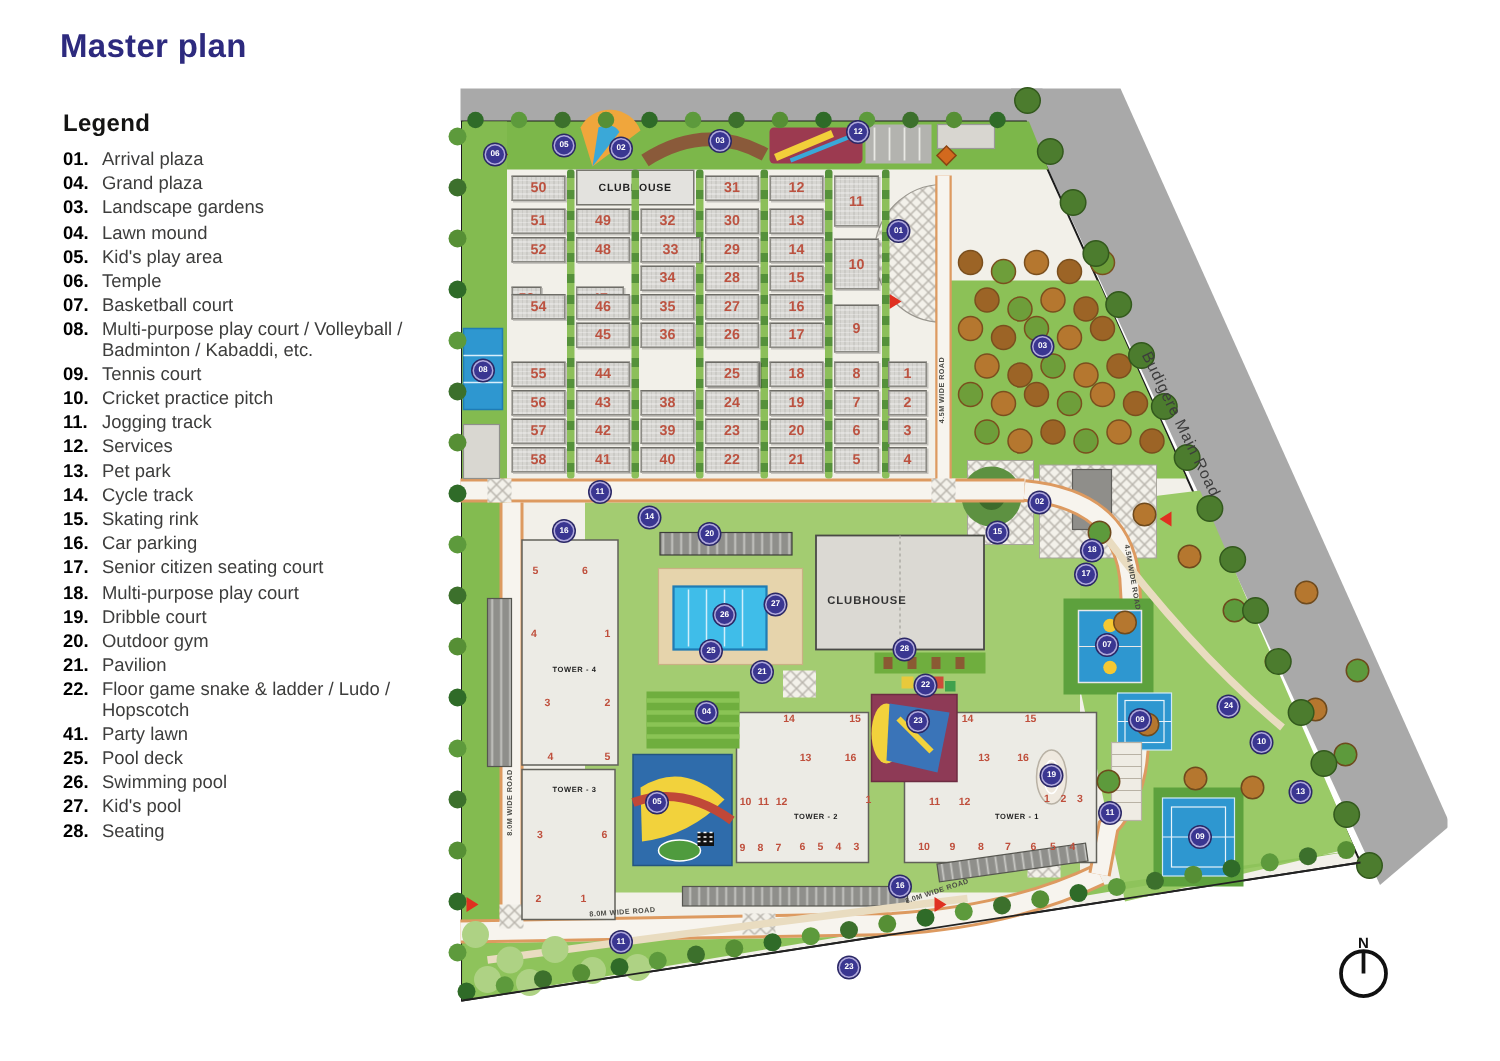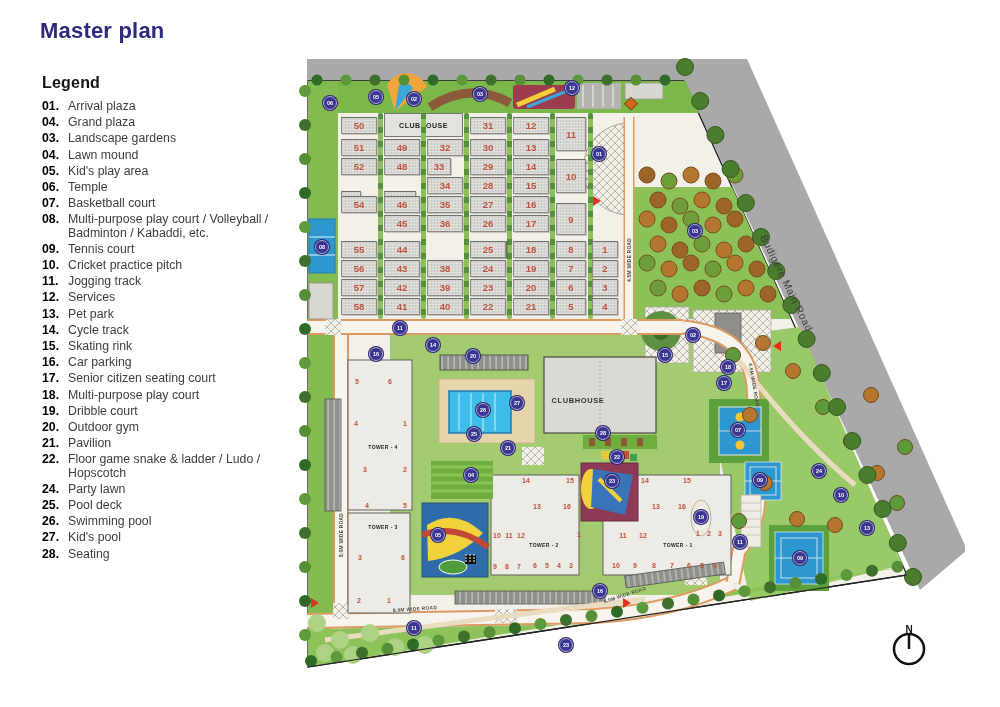--- a/index.html
+++ b/index.html
@@ -133,21 +133,21 @@
         </div>
         <div class="leg-item">
           <div class="num">21.</div>
           <div class="txt">Pavilion</div>
         </div>
         <div class="leg-item">
           <div class="num">22.</div>
           <div class="txt">Floor game snake &amp; ladder / Ludo / Hopscotch</div>
         </div>
         <div class="leg-item">
-          <div class="num">24.</div>
+          <div class="num">41.</div>
           <div class="txt">Party lawn</div>
         </div>
         <div class="leg-item">
           <div class="num">25.</div>
           <div class="txt">Pool deck</div>
         </div>
         <div class="leg-item">
           <div class="num">26.</div>
           <div class="txt">Swimming pool</div>
         </div>
@@ -478,21 +478,21 @@
         <div class="plot" style="left: 89px; top: 84px; width: 36px; height: 17px;">49</div>
         <div class="plot" style="left: 89px; top: 103px; width: 36px; height: 17px;">48</div>
         <div class="plot" style="left: 89px; top: 122px; width: 32px; height: 17px; margin-top: 14px;">47</div>
         <div class="plot" style="left: 89px; top: 141px; width: 36px; height: 17px;">46</div>
         <div class="plot" style="left: 89px; top: 160px; width: 36px; height: 17px;">45</div>
         <div class="plot" style="left: 89px; top: 186px; width: 36px; height: 17px;">44</div>
         <div class="plot" style="left: 89px; top: 205px; width: 36px; height: 17px;">43</div>
         <div class="plot" style="left: 89px; top: 224px; width: 36px; height: 17px;">42</div>
         <div class="plot" style="left: 89px; top: 243px; width: 36px; height: 17px;">41</div>
         <div class="plot" style="left: 132px; top: 84px; width: 36px; height: 17px;">32</div>
-        <div class="plot" style="left: 132px; top: 103px; width: 24px; height: 17px;">33</div>
+        <div class="plot" style="left: 132px; top: 103px; width: 40px; height: 17px;">33</div>
         <div class="plot" style="left: 132px; top: 122px; width: 36px; height: 17px;">34</div>
         <div class="plot" style="left: 132px; top: 141px; width: 36px; height: 17px;">35</div>
         <div class="plot" style="left: 132px; top: 160px; width: 36px; height: 17px;">36</div>
         <div class="plot" style="left: 132px; top: 186px; width: 36px; height: 17px; margin-left: 44px;">37</div>
         <div class="plot" style="left: 132px; top: 205px; width: 36px; height: 17px;">38</div>
         <div class="plot" style="left: 132px; top: 224px; width: 36px; height: 17px;">39</div>
         <div class="plot" style="left: 132px; top: 243px; width: 36px; height: 17px;">40</div>
         <div class="plot" style="left: 175px; top: 62px; width: 36px; height: 17px;">31</div>
         <div class="plot" style="left: 175px; top: 84px; width: 36px; height: 17px;">30</div>
         <div class="plot" style="left: 175px; top: 103px; width: 36px; height: 17px;">29</div>

